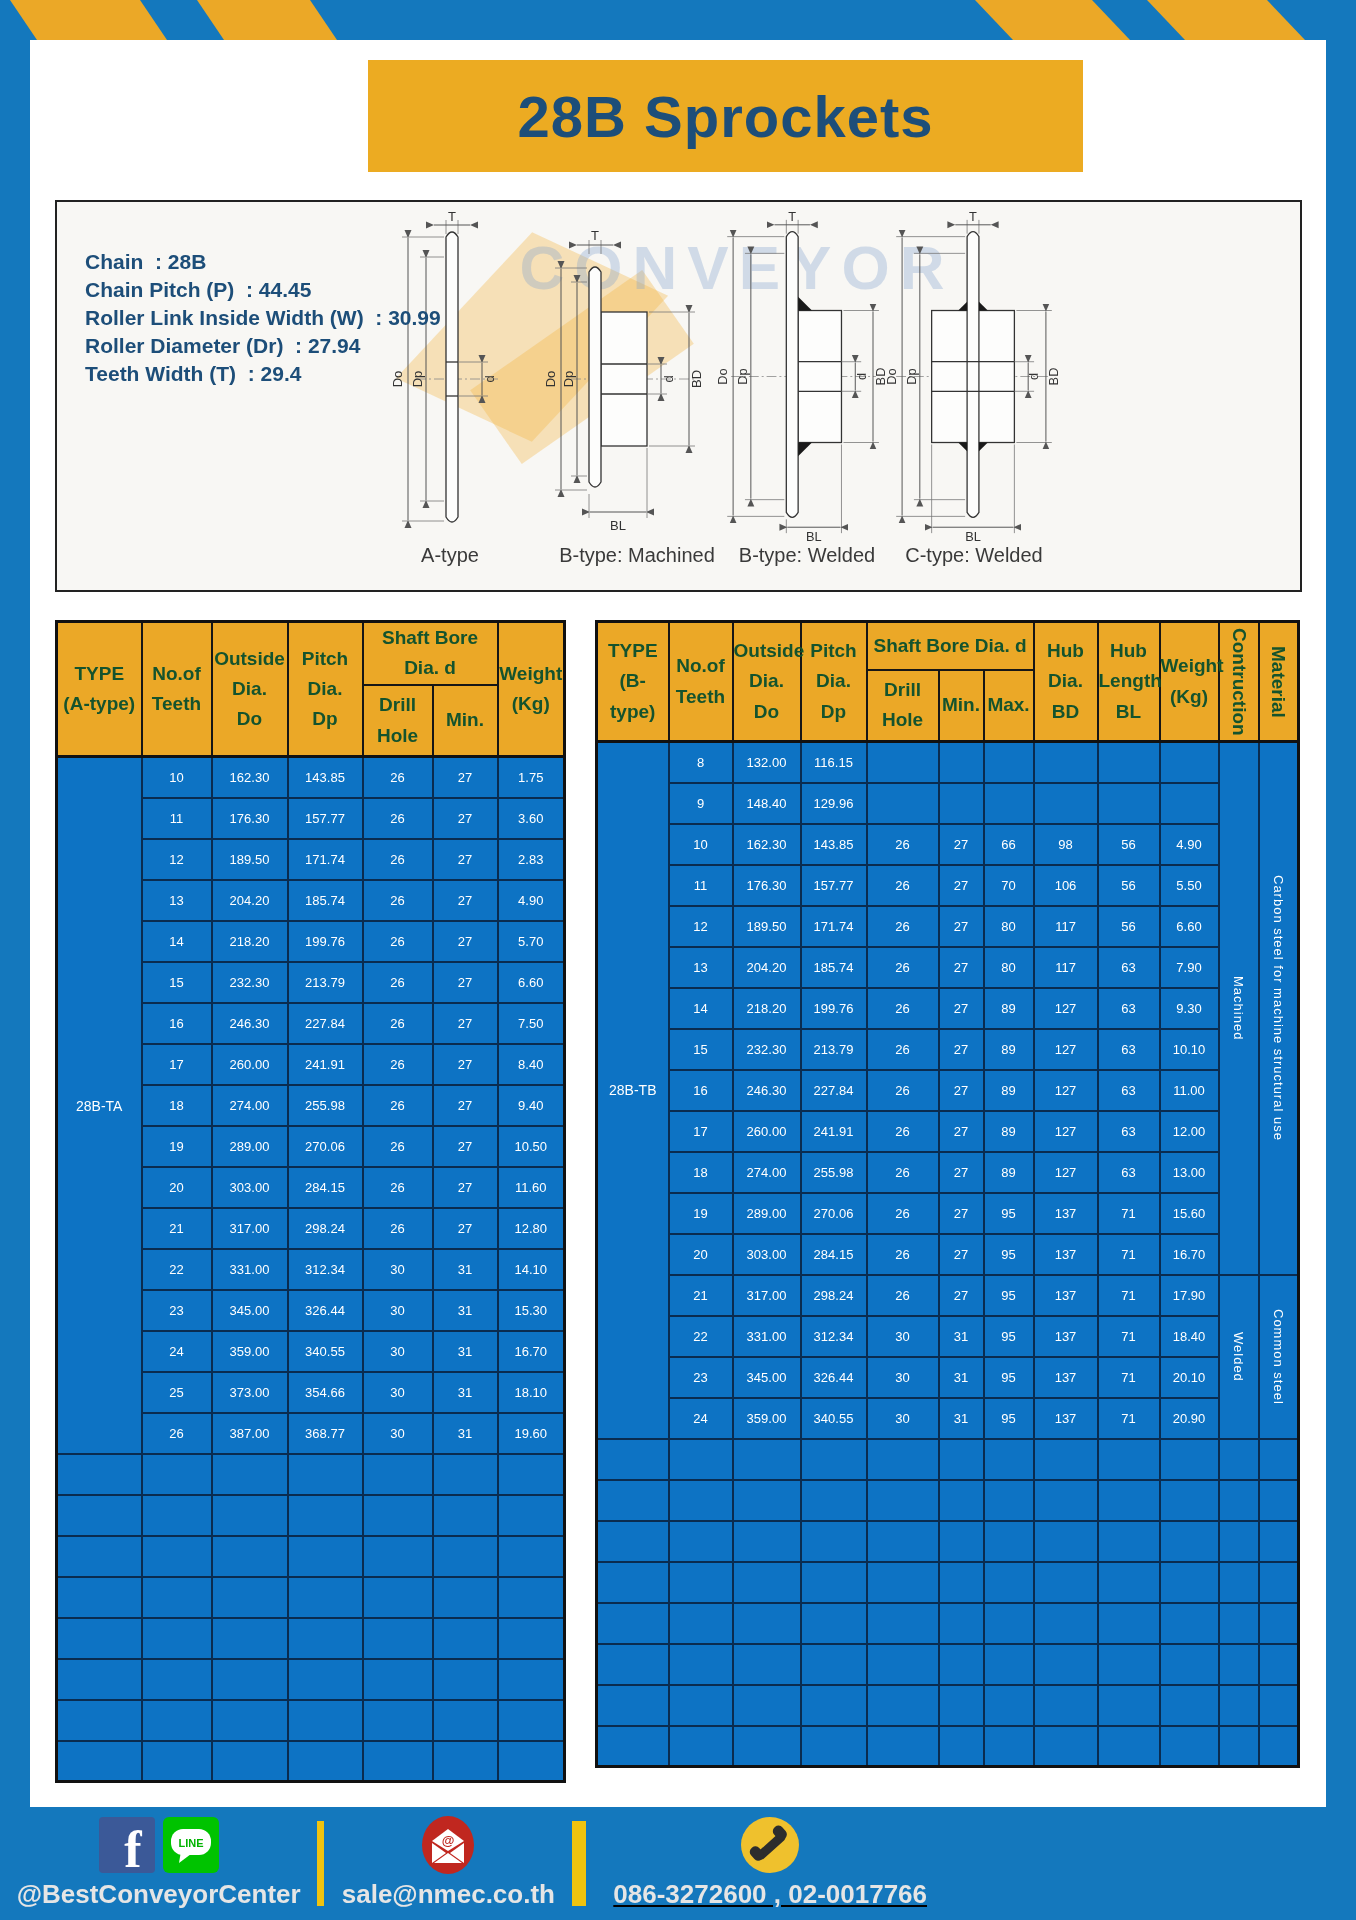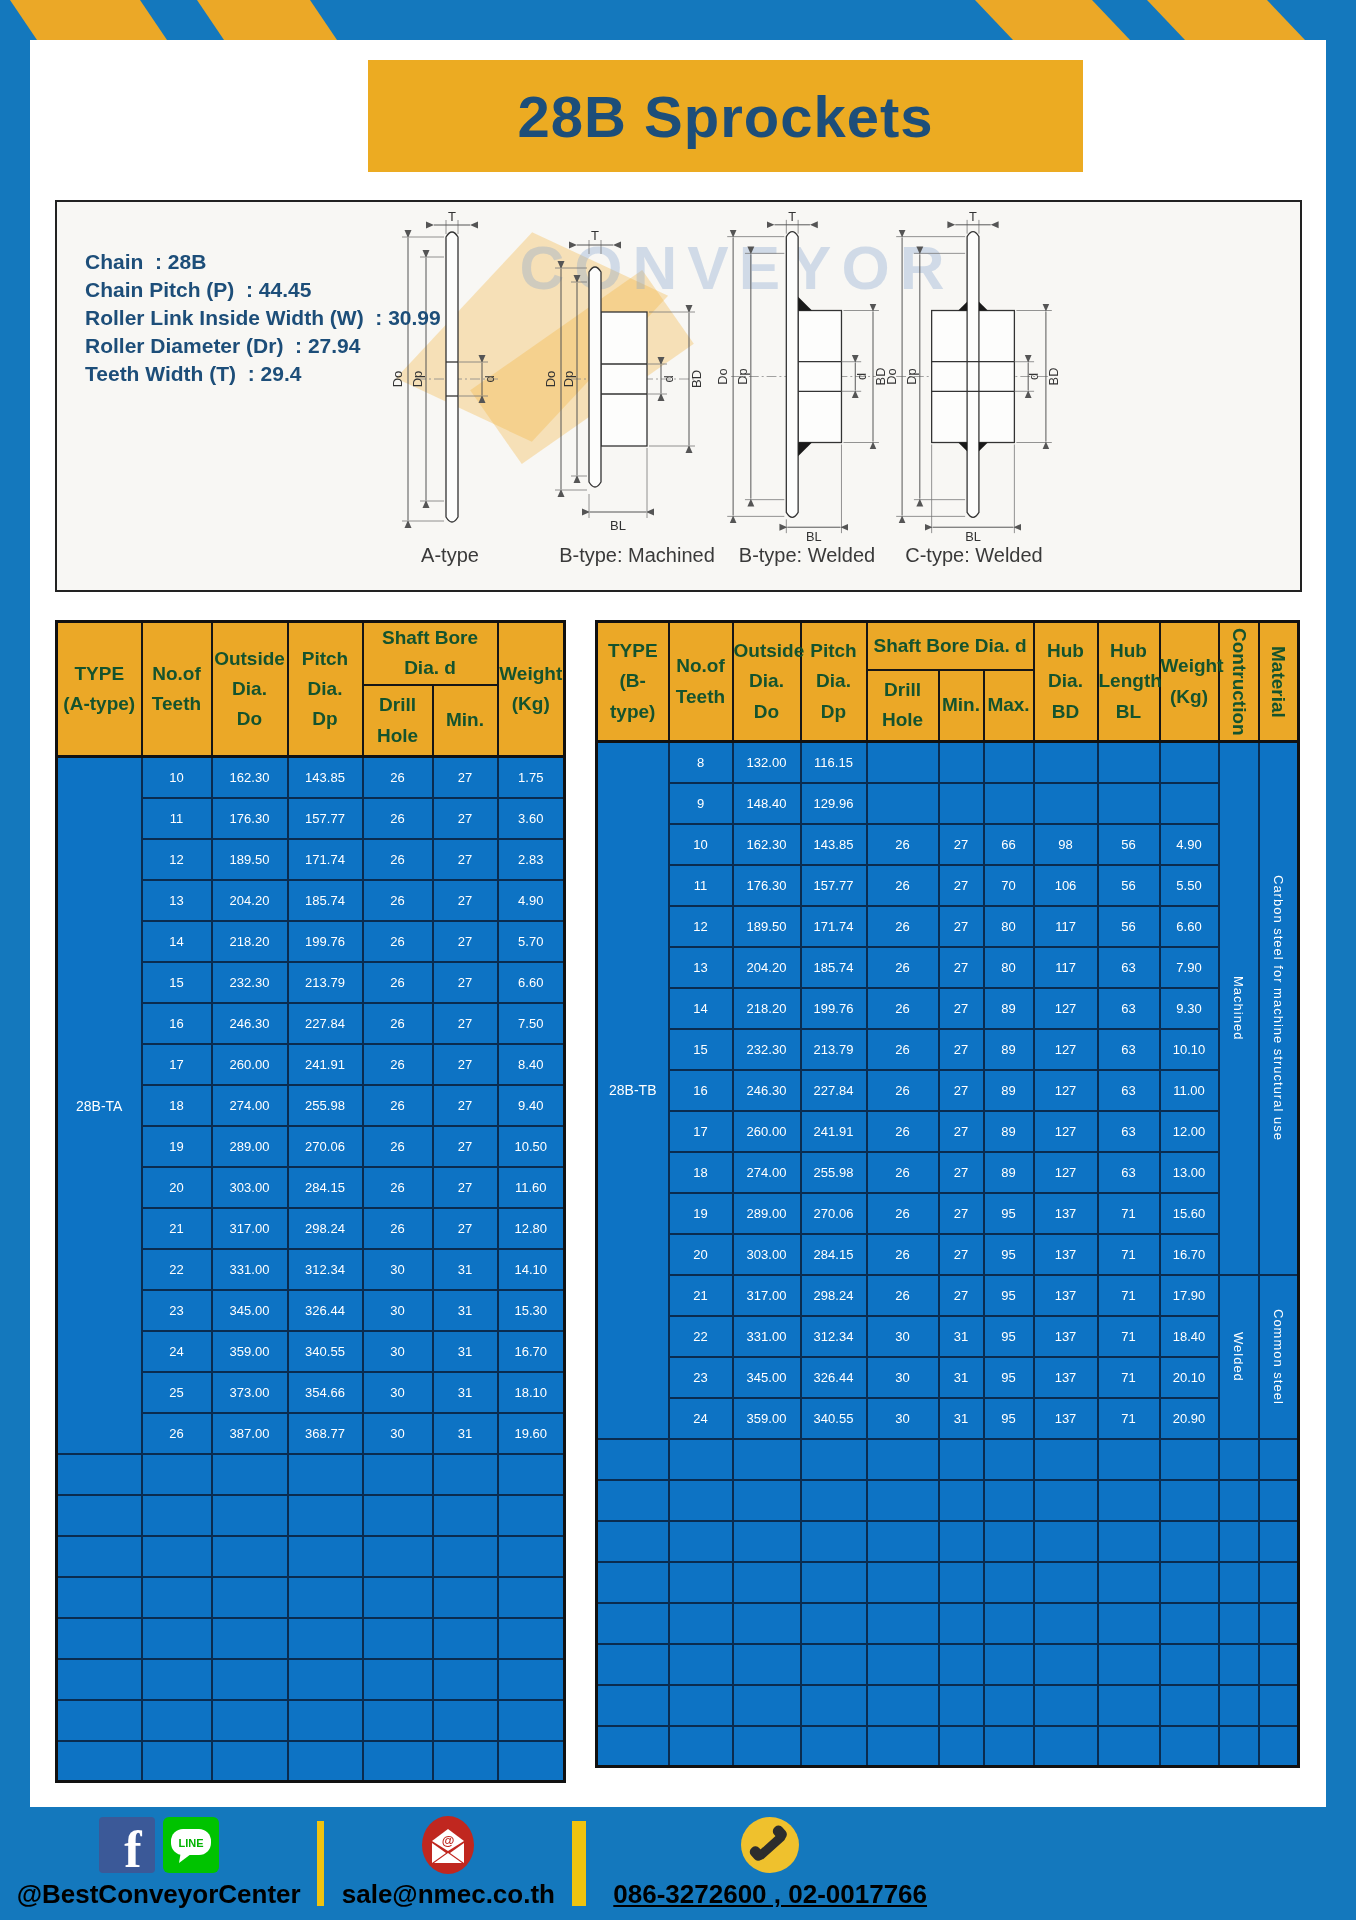--- a/index.html
+++ b/index.html
@@ -48,21 +48,21 @@
   .vhead{writing-mode:vertical-rl;}
   td.vcell{writing-mode:vertical-rl;letter-spacing:1px;}
 
   
   .footer{position:absolute;bottom:0;left:0;width:1356px;height:113px;background:#1478bd;
           display:flex;align-items:stretch;}
   .fsec{display:flex;flex-direction:column;align-items:center;justify-content:flex-start;padding-top:8px;box-sizing:border-box;}
   .fsec1{width:23.4%;} .fsec2{width:18.3%;} .fsec3{width:31.2%;} .fsec4{width:27.1%;text-decoration:underline;}
   .fbar{width:7px;background:#f0c30f;margin:14px 0;}
   .icons{display:flex;gap:8px;height:60px;align-items:center;}
-  .ftext{color:#000000;font-weight:bold;font-size:26px;margin-top:4px;white-space:nowrap;}
+  .ftext{color:#e5e5e5;font-weight:bold;font-size:26px;margin-top:4px;white-space:nowrap;}
 </style>
 </head>
 <body>
 
 <div class="page">
 
   <svg class="stripes" width="1356" height="40" viewBox="0 0 1356 40">
     <polygon points="10,0 140,0 167,40 37,40" fill="#eba827"></polygon>
     <polygon points="197,0 310,0 337,40 224,40" fill="#eba827"></polygon>
     <polygon points="975,0 1092,0 1130,40 1013,40" fill="#eba827"></polygon>

